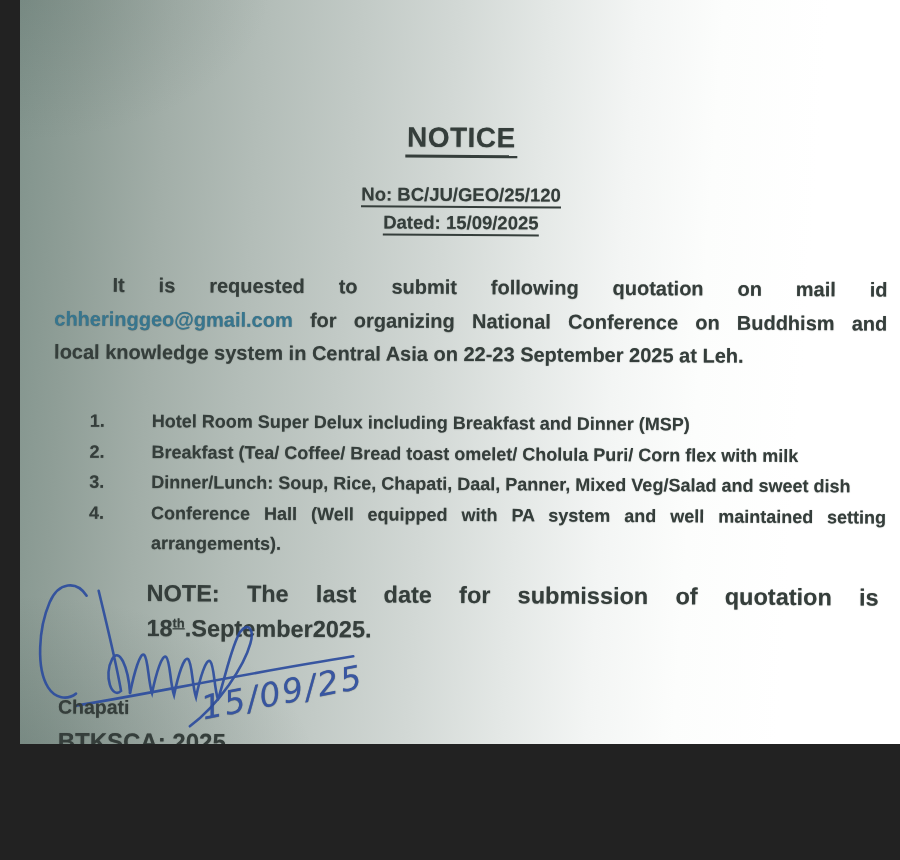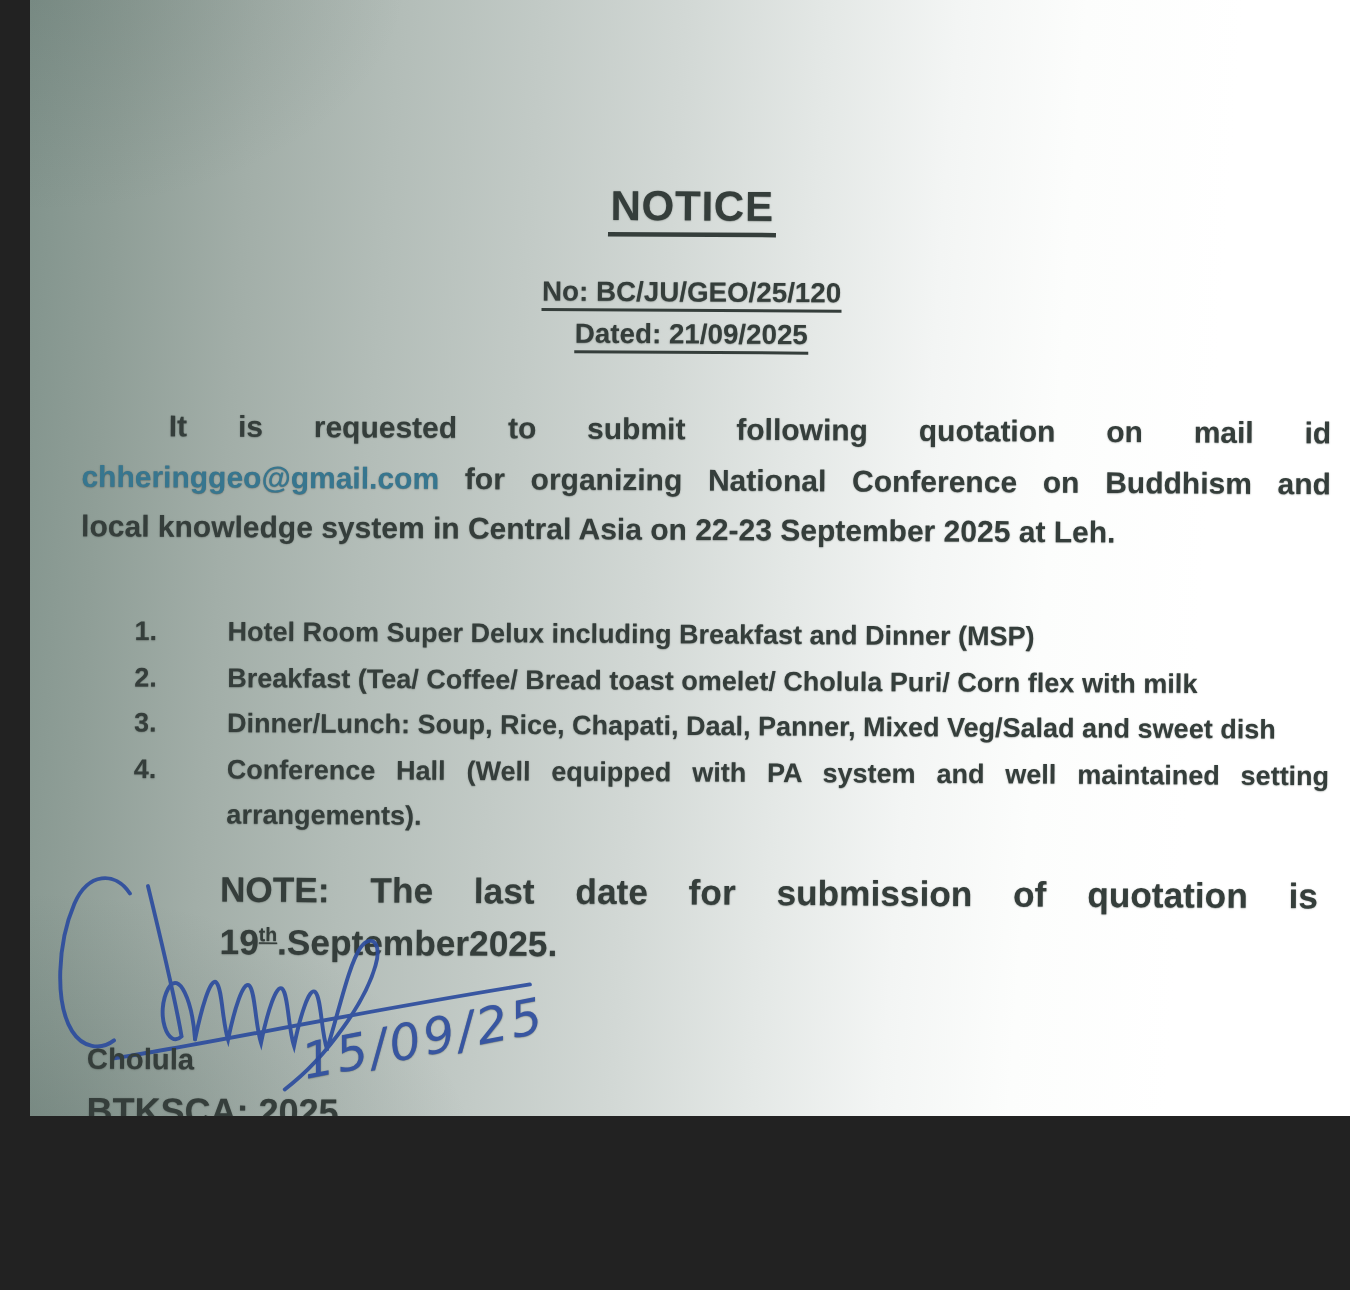--- a/index.html
+++ b/index.html
@@ -48,21 +48,21 @@
 
     <div class="abs centercol title">
       <span>NOTICE</span>
     </div>
 
     <div class="abs centercol refline">
       <span>No: BC/JU/GEO/25/120</span>
     </div>
 
     <div class="abs centercol datedline">
-      <span>Dated: 21/09/2025</span>
+      <span>Dated: 15/09/2025</span>
     </div>
 
     <div class="abs para">
       <div class="jline indent">It is requested to submit following quotation on mail id</div>
       <div class="jline"><a class="email" href="#">chheringgeo@gmail.com</a> <span>for organizing National Conference on Buddhism and</span></div>
       <div>local knowledge system in Central Asia on 22-23 September 2025 at Leh.</div>
     </div>
 
     <div class="abs items">
       <div class="item">
@@ -81,31 +81,31 @@
         <span class="num">4.</span>
         <div class="itxt-wrap">
           <div class="jline">Conference Hall (Well equipped with PA system and well maintained setting</div>
           <div>arrangements).</div>
         </div>
       </div>
     </div>
 
     <div class="abs note">
       <div class="jline">NOTE: The last date for submission of quotation is</div>
-      <div><span>19</span><sup>th</sup><span>.September2025.</span></div>
+      <div><span>18</span><sup>th</sup><span>.September2025.</span></div>
     </div>
 
     <svg class="abs sig" width="345" height="165" viewBox="0 0 345 165">
       <g fill="none" stroke="#2d4d9e" stroke-width="2.6" stroke-linecap="round" opacity="0.92">
         <path d="M 68,23 C 58,8 40,9 31,30 C 20,56 18,96 30,115 C 37,126 49,128 58,121"></path>
         <path d="M 80,18 C 88,50 98,90 103,118 C 94,127 85,103 94,86 C 101,74 110,94 112,120"></path>
         <path d="M 112,120 C 116,100 122,78 126,82 C 130,86 130,108 134,120 C 138,100 144,80 148,84 C 152,88 152,110 156,122 C 160,102 166,82 170,86 C 174,90 174,112 178,124 C 182,104 188,84 192,88 C 196,92 196,114 200,126"></path>
         <path d="M 200,126 C 208,100 214,70 222,58 C 230,48 236,56 232,70 C 226,92 202,130 172,153"></path>
         <path d="M 58,133 C 120,123 220,101 335,82"></path>
       </g>
       <text class="sigdate" x="186" y="146" transform="rotate(-11.5 186 146)" font-size="33" fill="#2d4d9e" opacity="0.92">15/09/25</text>
     </svg>
 
-    <div class="abs convener">Cholula</div>
+    <div class="abs convener">Chapati</div>
     <div class="abs org">BTKSCA: 2025</div>
 
   </div>
 </div>
 
 </body></html>

